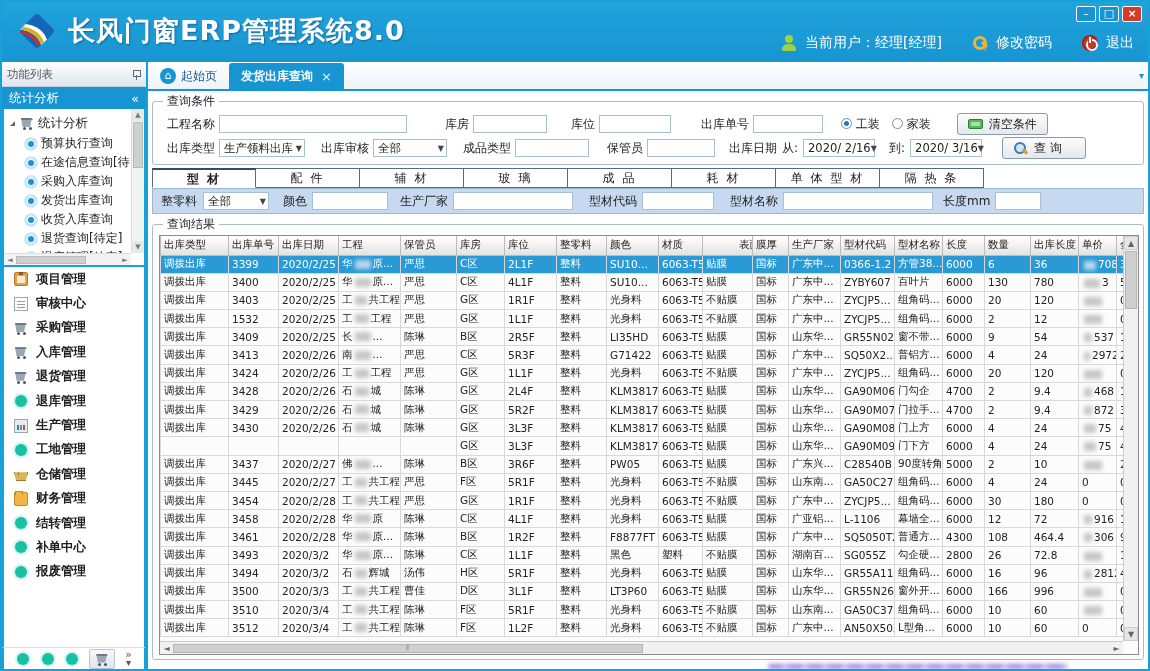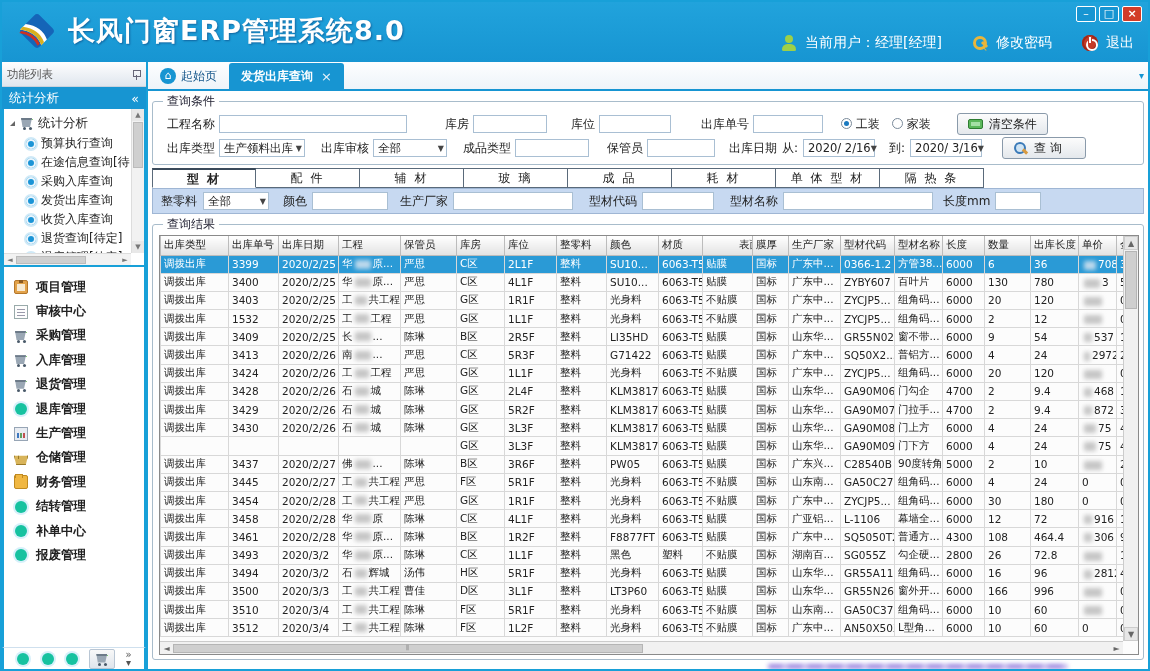--- a/index.html
+++ b/index.html
@@ -43,21 +43,21 @@
   .tdot { width:10px; height:10px; border-radius:50%; background:#1b94d6; box-shadow:inset 0 0 0 2px #eaf5fc, 0 0 0 2px #cfe9f7; flex:0 0 10px; }
   .vscroll { position:absolute; right:0; top:0; bottom:12px; width:13px; background:#f2f2f2; border-left:1px solid #ddd;
     display:flex; flex-direction:column; font-size:7px; color:#777; text-align:center; }
   .vscroll .arr { height:12px; line-height:12px; background:#e8e8e8; }
   .vscroll .thumb { height:46px; background:#cfcfcf; border:1px solid #bbb; margin:1px; }
   .vscroll .sp { flex:1; }
   .hscroll { position:absolute; left:0; right:13px; bottom:0; height:12px; background:#f2f2f2; border-top:1px solid #ddd;
     display:flex; font-size:7px; color:#777; align-items:center; }
   .hscroll .arr { width:12px; text-align:center; }
   .hscroll .thumb { width:70px; height:8px; background:#cfcfcf; border:1px solid #bbb; }
-  .menulist { flex:1; border:2px solid #18a0d8; border-top:none; border-bottom:none; overflow:hidden; padding-top:8px; }
+  .menulist { flex:1; border:2px solid #18a0d8; border-top:none; border-bottom:none; overflow:hidden; padding-top:0; }
   .menu-item { height:24.4px; display:flex; align-items:center; gap:8px; padding:0 10px; font-weight:bold; font-size:12.5px; cursor:default; }
   .side-bottom { height:24px; border:2px solid #18a0d8; border-top:1px solid #cfe0ee; display:flex; align-items:center;
     justify-content:space-evenly; padding:0 2px; }
   .mini-btn { width:26px; height:20px; background:linear-gradient(#f8f8f8,#dfe5ec); border:1px solid #b9c6d4; border-radius:2px;
     display:flex; align-items:center; justify-content:center; }
   .chev { color:#555; font-size:10px; line-height:8px; text-align:center; }
 
   
   .ic { width:14px; height:14px; position:relative; display:inline-block; flex:0 0 14px; }
   .ic.dot-icon { width:12px; height:12px; flex-basis:12px; border-radius:50%; background:#17c2a0; box-shadow:0 0 0 2px #d7f0fa; margin:0 1px; }
@@ -268,20 +268,24 @@
           </div>
           <div class="menu-item">
             <span class="ic dot-icon"></span>
             <span>退库管理</span>
           </div>
           <div class="menu-item">
             <span class="ic chart-icon"></span>
             <span>生产管理</span>
           </div>
           <div class="menu-item">
+            <span class="ic dot-icon"></span>
+            <span>工地管理</span>
+          </div>
+          <div class="menu-item">
             <span class="ic basket-icon"></span>
             <span>仓储管理</span>
           </div>
           <div class="menu-item">
             <span class="ic folder-icon"></span>
             <span>财务管理</span>
           </div>
           <div class="menu-item">
             <span class="ic dot-icon"></span>
             <span>结转管理</span>

